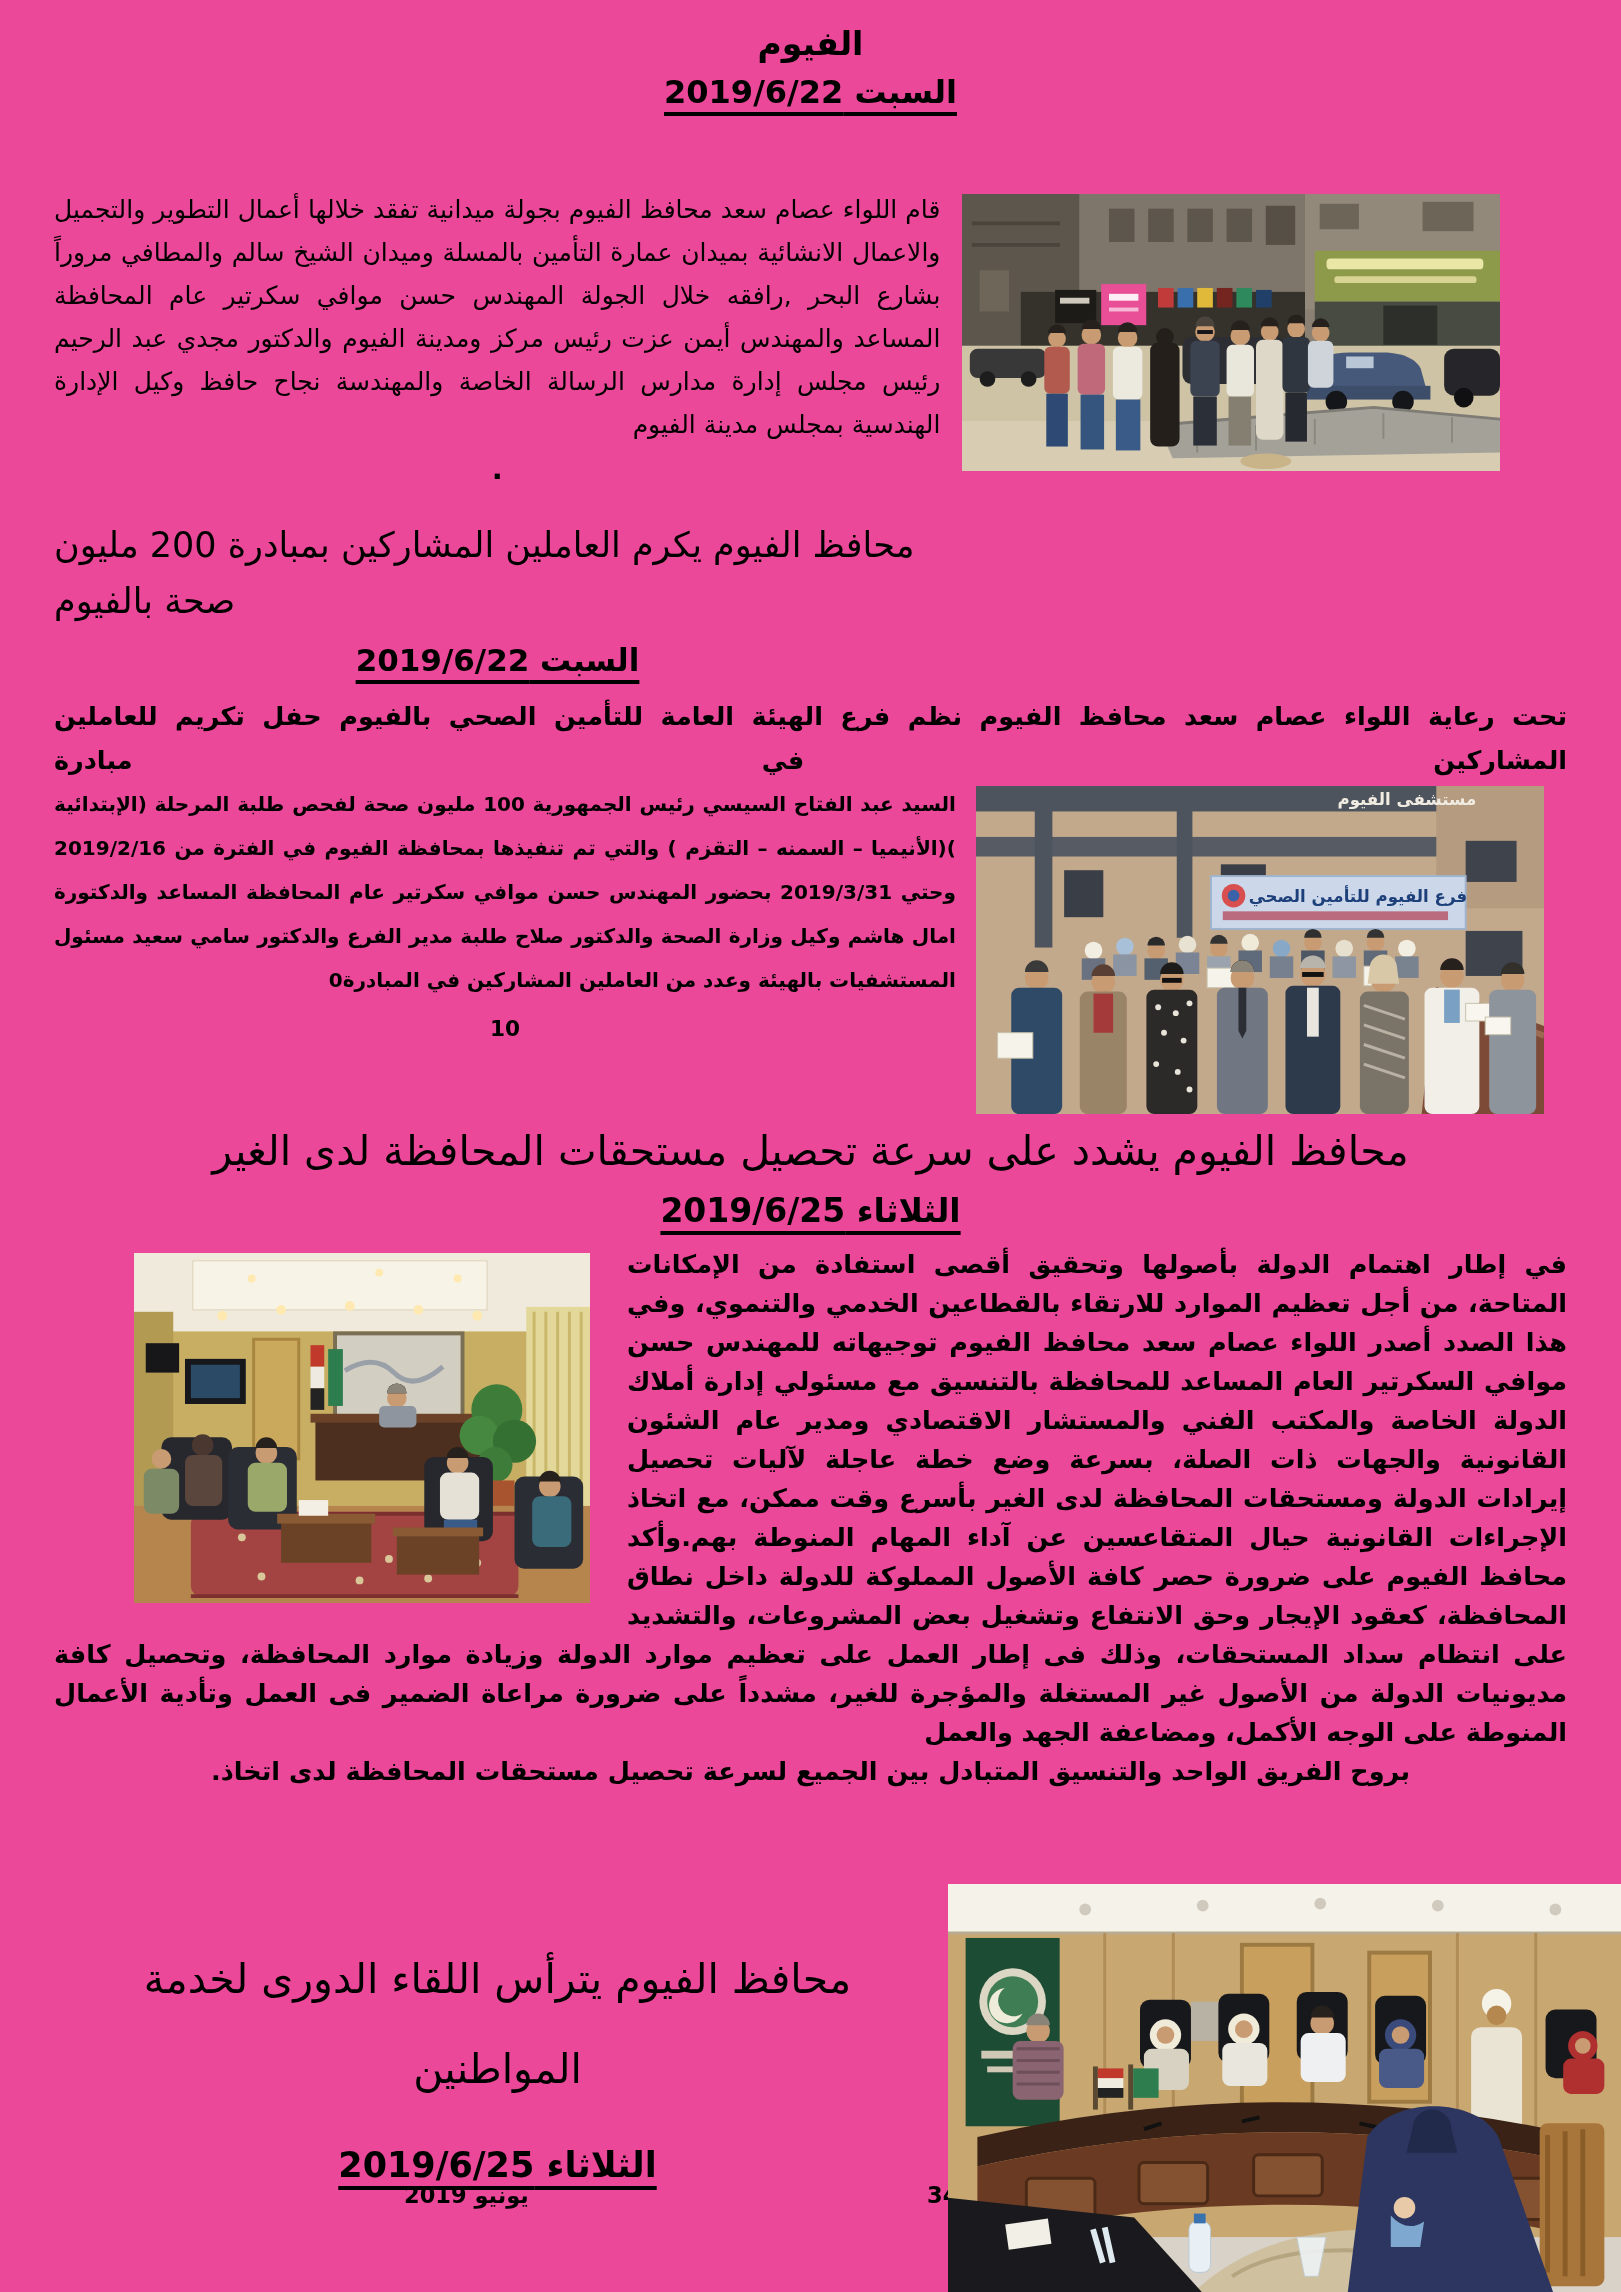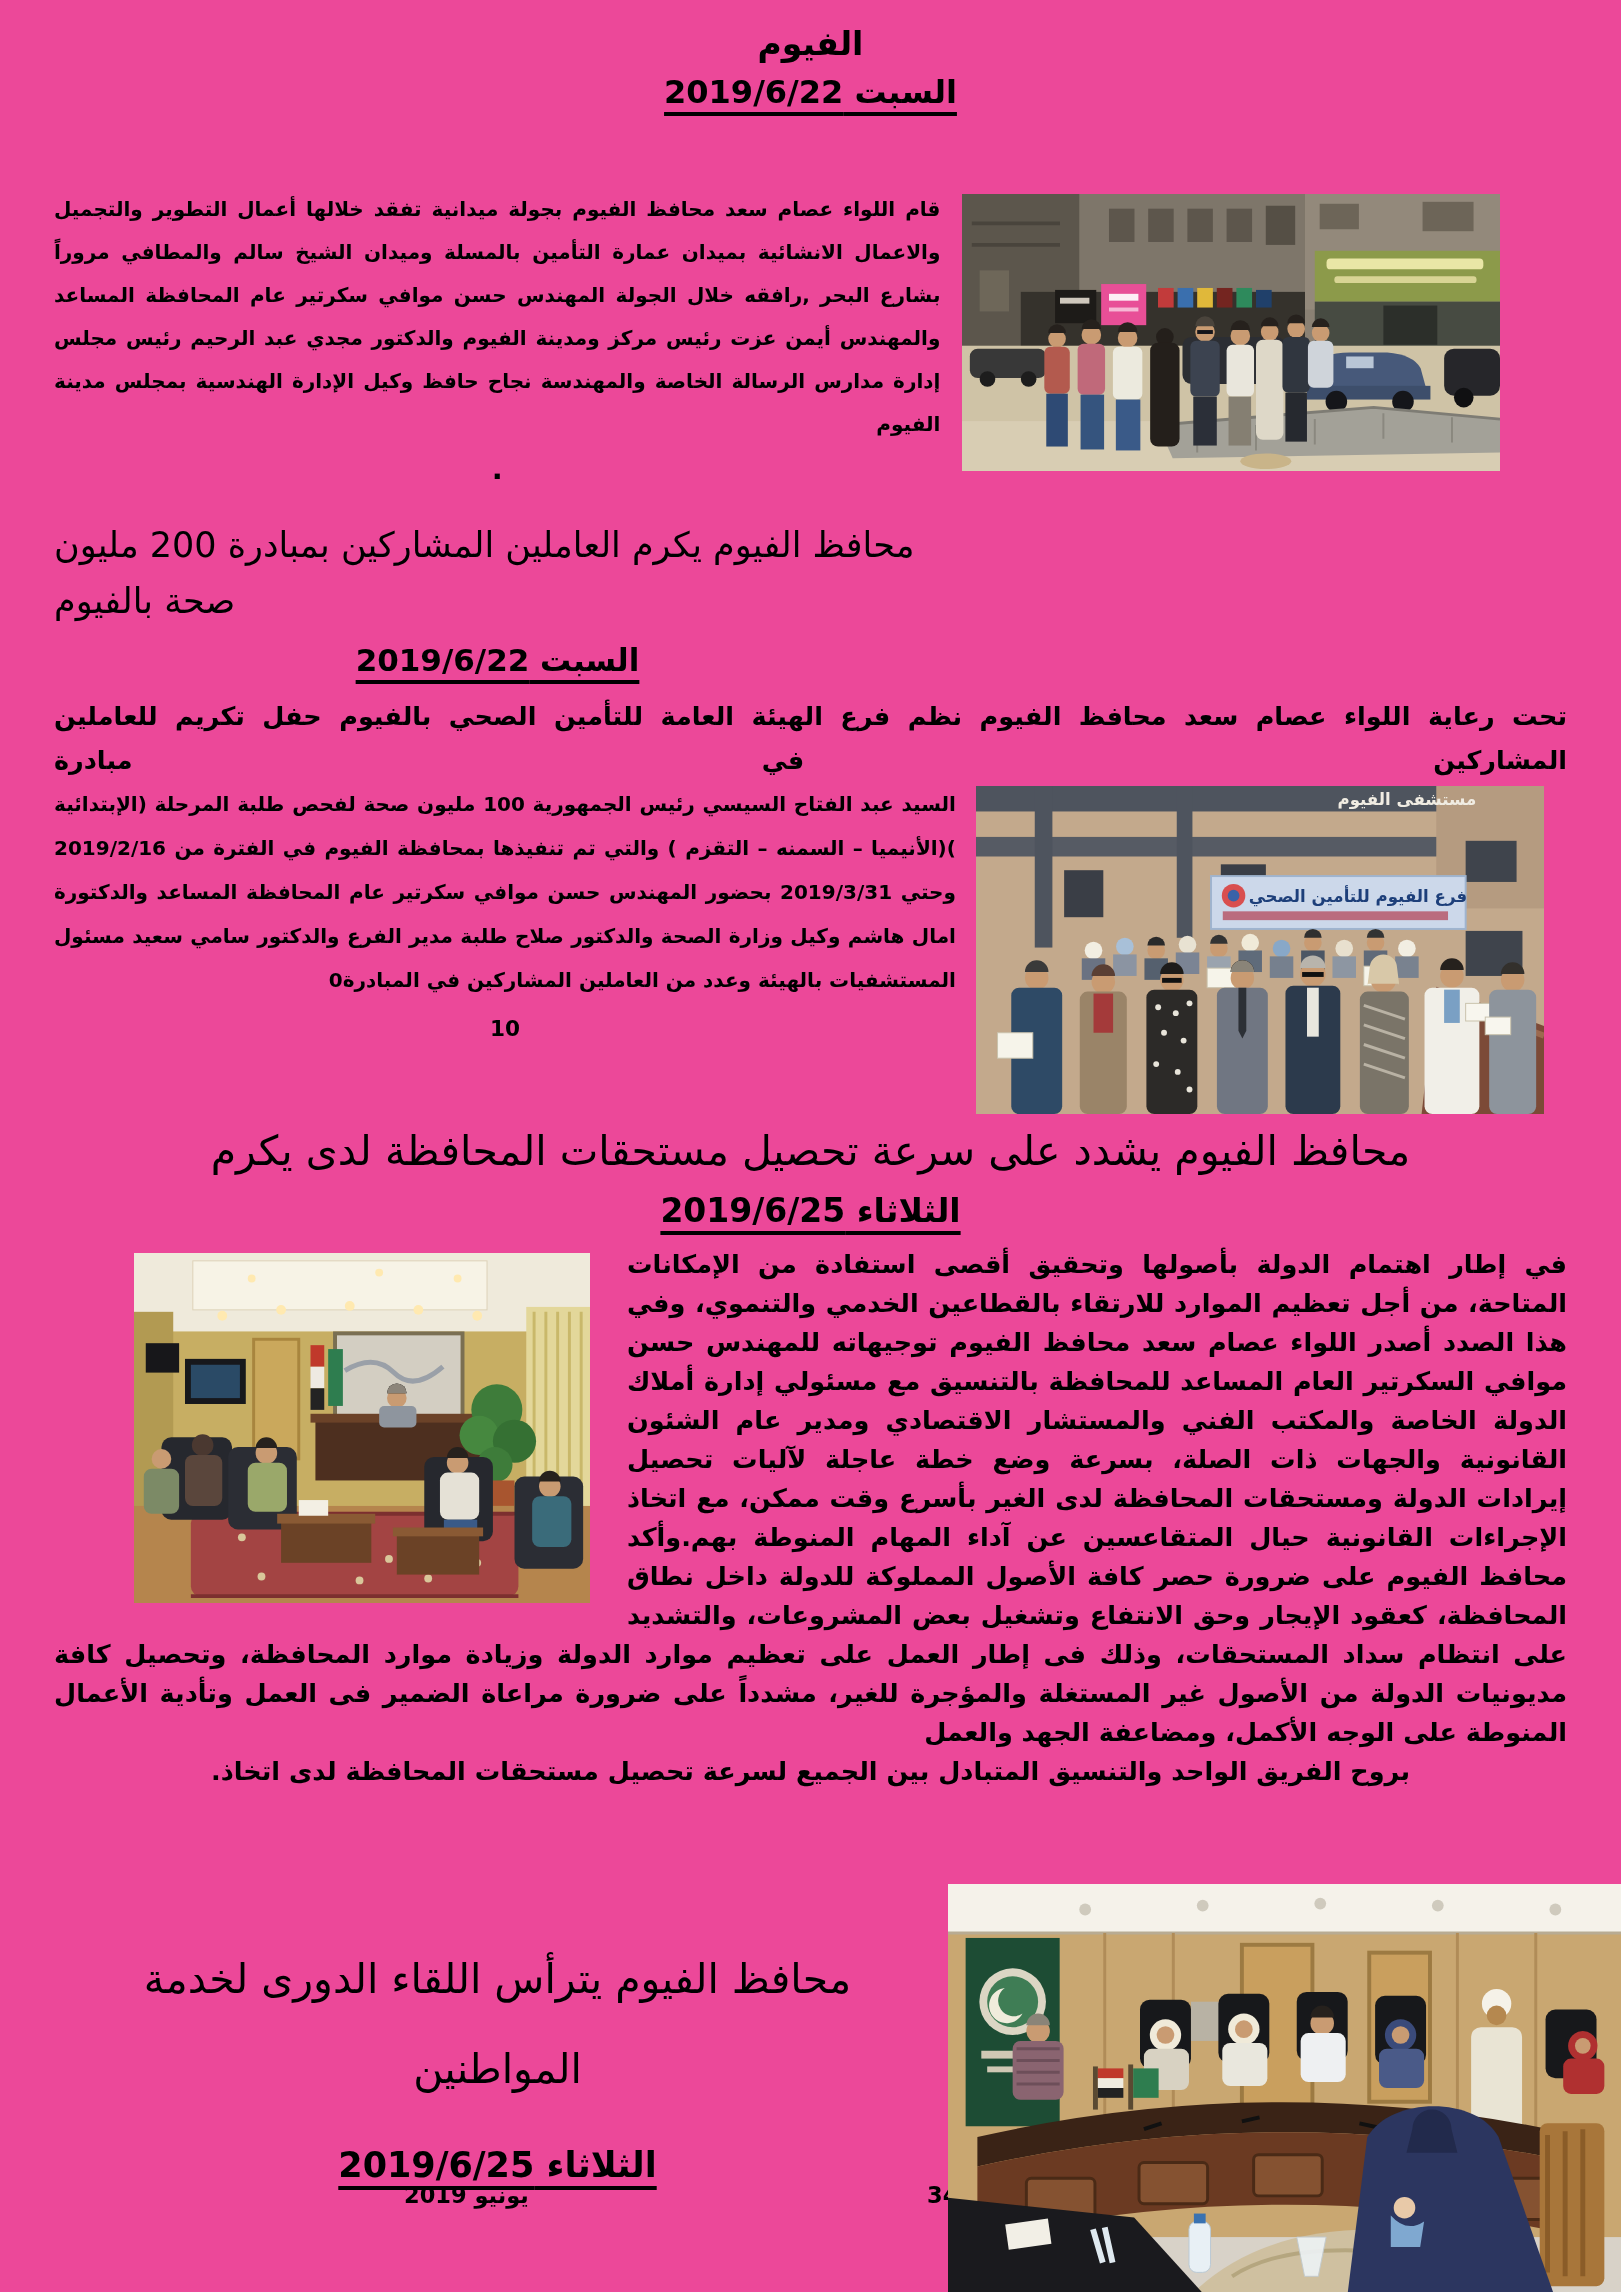--- a/index.html
+++ b/index.html
@@ -15,21 +15,21 @@
   .inner { padding:21.6px 54px 0 54px; }
 
   
   .doc-title { text-align:center; font-size:33px; font-weight:bold; line-height:43px; }
   .doc-date  { text-align:center; font-size:32px; font-weight:bold; line-height:45px; margin-top:5.9px; }
   .u { text-decoration:underline; text-decoration-thickness:3.9px; text-underline-offset:8.8px; }
 
   
   .a1 { margin-top:73px; }
   .photo1 { float:right; width:538px; height:277px; margin:5.9px 67px 13.7px 21.6px; }
-  .a1-body { font-weight:bold; font-size:20px; line-height:43px; text-align:justify; }
+  .a1-body { font-weight:normal; font-size:25px; line-height:43px; text-align:justify; }
   .a1-dot { font-weight:bold; font-size:29px; text-align:center; line-height:39px; margin-top:3.9px; }
   .clear { clear:both; }
 
   
   .h2-block { width:887px; margin-left:0; margin-right:626px; margin-top:27.4px; }
   .h2-title { font-size:35px; font-weight:normal; line-height:56px; text-align:left; }
   .h2-date  { font-size:31px; font-weight:bold; text-align:center; margin-top:13.7px; }
 
   
   .a2 { margin-top:15.7px; }
@@ -265,21 +265,21 @@
           <circle cx="548" cy="198" r="12" fill="#c99b72"></circle>
             <path d="M536,192 a12,12 0 0 1 24,0" fill="#33302c"></path>
           <rect x="524" y="208" width="48" height="127" rx="8" fill="#8d949c"></rect>
           <rect x="520" y="236" width="26" height="18" fill="#f8f6ee" stroke="#c9c2ac"></rect>
         </svg>
       </div>
       <div class="a2-body">السيد عبد الفتاح السيسي رئيس الجمهورية 100 مليون صحة لفحص طلبة المرحلة (الإبتدائية )(الأنيميا – السمنه – التقزم ) والتي تم تنفيذها بمحافظة الفيوم في الفترة من 2019/2/16 وحتي 2019/3/31 بحضور المهندس حسن موافي سكرتير عام المحافظة المساعد والدكتورة امال هاشم وكيل وزارة الصحة والدكتور صلاح طلبة مدير الفرع والدكتور سامي سعيد مسئول المستشفيات بالهيئة وعدد من العاملين المشاركين في المبادرة0</div>
       <div class="a2-note">10</div>
     </div>
 
-    <div class="h3-title">محافظ الفيوم يشدد على سرعة تحصيل مستحقات المحافظة لدى يكرم</div>
+    <div class="h3-title">محافظ الفيوم يشدد على سرعة تحصيل مستحقات المحافظة لدى الغير</div>
     <div class="h3-date"><span class="u">الثلاثاء 2019/6/25</span></div>
 
     <div class="a3">
       <div class="photo3">
         <svg viewBox="0 0 465 357" preserveAspectRatio="none">
           <rect width="465" height="357" fill="#c7ae63"></rect>
           <rect x="0" y="0" width="465" height="80" fill="#efeadb"></rect>
           <rect x="60" y="8" width="300" height="50" fill="#f7f3e6" stroke="#ddd2b8"></rect>
           <g fill="#ffe9b0">
               <circle cx="90" cy="64" r="5"></circle>

